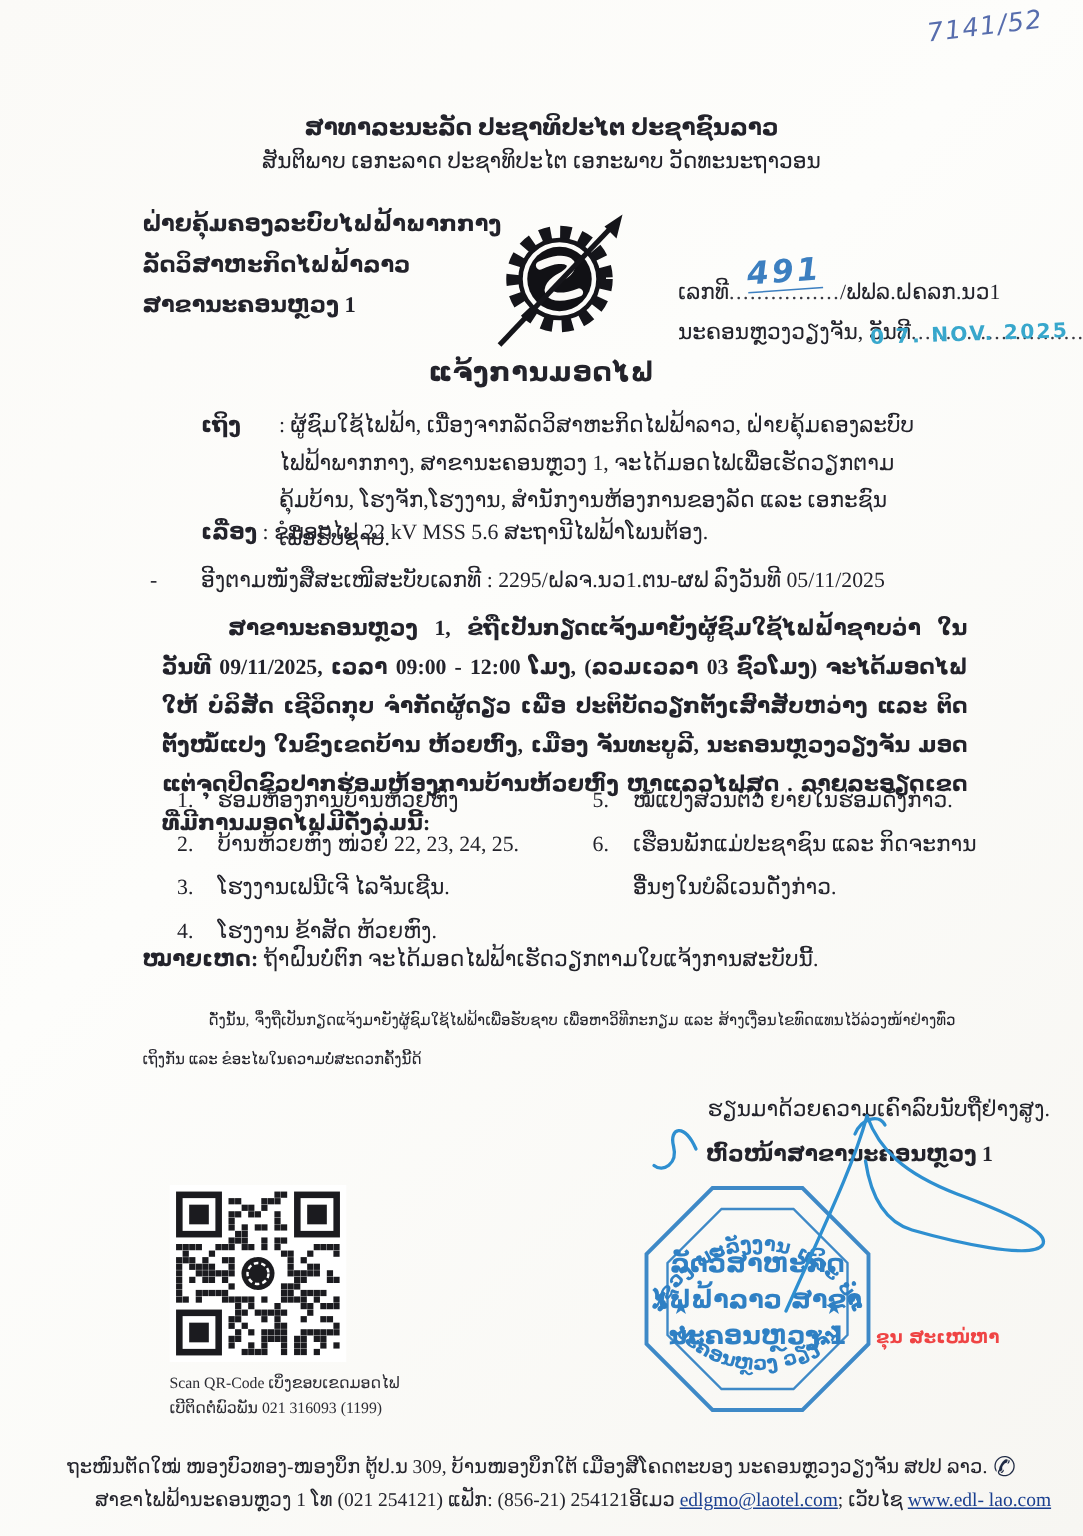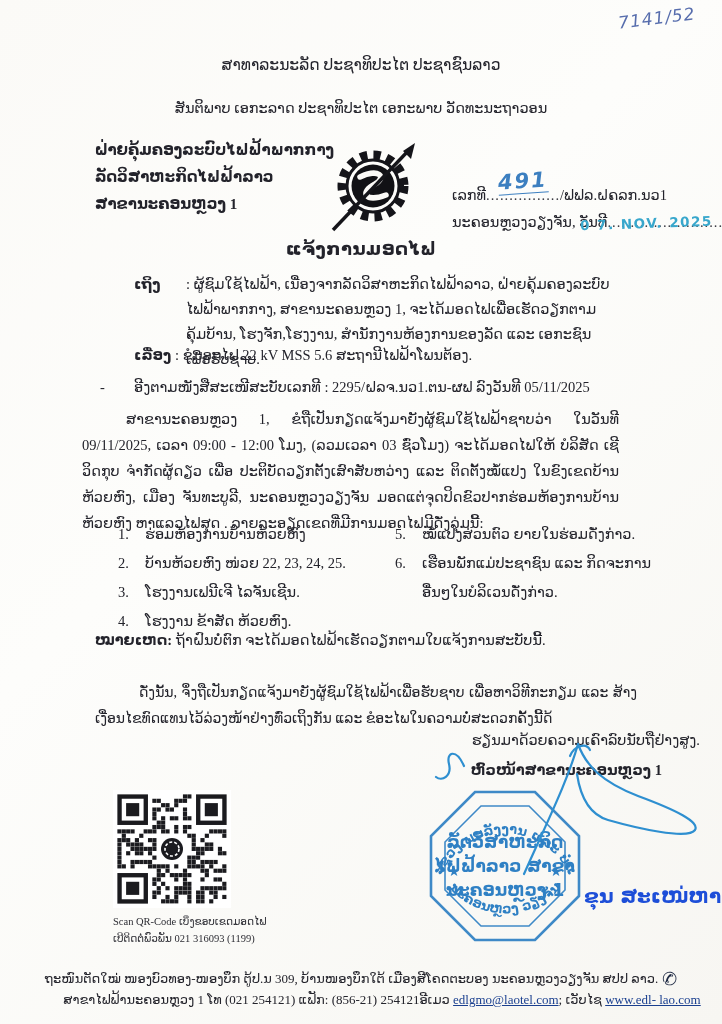--- a/index.html
+++ b/index.html
@@ -9,56 +9,56 @@
     font-family:"Liberation Serif","DejaVu Sans",serif;
     color:#23232b;
   }
   .abs{position:absolute;}
   .center{left:0;width:722px;text-align:center;}
   .bold{font-weight:bold;}
   
   .corner-note{top:8px;right:26px;color:#3b55a0;font-size:17px;font-style:italic;
     transform:rotate(-7deg);font-family:"DejaVu Sans",sans-serif;opacity:.85;letter-spacing:1px;}
   
-  .h-country{top:56px;font-size:15.5px;font-weight:normal;}
+  .h-country{top:76px;font-size:15.5px;font-weight:bold;}
   .h-motto{top:100px;font-size:14.5px;font-weight:normal;}
   .org{left:95px;top:137px;font-size:15px;font-weight:bold;line-height:27px;}
   .logo{left:323px;top:138px;}
   .refblock{left:452px;top:182px;font-size:14.5px;line-height:27px;white-space:nowrap;}
   .dots{color:#3a3a42;letter-spacing:1px;}
   .hand-num{position:absolute;left:46px;top:-12px;color:#3c7fc0;font-size:21px;font-weight:bold;
     font-style:italic;transform:rotate(-4deg);font-family:"DejaVu Sans",sans-serif;letter-spacing:2px;
     border-bottom:1.5px solid #3c7fc0;line-height:1.1;}
   .date-stamp{position:absolute;left:128px;top:1px;color:#38a7cc;font-size:13.5px;font-weight:bold;
     font-family:"DejaVu Sans",sans-serif;letter-spacing:1.5px;transform:rotate(-2deg);white-space:nowrap;}
   
   .title{top:238px;font-size:18px;font-weight:bold;letter-spacing:.5px;}
   
   .toblock{left:134px;top:272px;width:480px;display:flex;font-size:14.5px;line-height:25px;}
   .tolabel{width:52px;font-weight:bold;flex:none;}
   .totext{width:428px;}
   .subject{left:134px;top:347px;font-size:14.5px;}
   .refline{left:96px;top:379px;font-size:14.5px;display:flex;}
   .refline .dash{width:34px;flex:none;padding-left:4px;}
-  .mainpara{left:82px;top:406px;width:537px;font-size:14.5px;line-height:26px;
-    text-align:justify;text-indent:44px;}
+  .mainpara{left:108px;top:406px;width:537px;font-size:14.5px;line-height:26px;
+    text-align:justify;text-indent:44px;font-weight:bold;}
   
   .listcol{font-size:14.5px;line-height:29px;}
   .listcol .row{display:flex;}
   .listcol .num{width:27px;flex:none;}
   .listcol .txt{width:245px;line-height:29px;}
   .col-left{left:118px;top:520px;}
   .col-right{left:395px;top:520px;}
   
   .noteline{left:95px;top:632px;font-size:14.5px;}
-  .closing{left:95px;top:668px;width:542px;font-size:14px;line-height:26px;
-    text-align:justify;text-indent:44px;margin-top:12px;}
+  .closing{left:95px;top:668px;width:542px;font-size:10px;line-height:26px;
+    text-align:justify;text-indent:44px;}
   .salutation{top:732px;left:0;width:700px;text-align:right;padding-right:38px;font-size:14.5px;}
   .signer-title{top:762px;left:0;width:662px;text-align:right;font-size:14.5px;font-weight:bold;}
-  .signer-name{left:584px;top:884px;color:#1d4ed8;font-size:20px;font-weight:bold;
+  .signer-name{left:584px;top:884px;color:#ef4444;font-size:12px;font-weight:bold;
     font-family:"DejaVu Sans",sans-serif;}
   
   .stamp{left:414px;top:780px;}
   .sig-overlay{left:398px;top:736px;pointer-events:none;}
   
   .qrblock{left:113px;top:790px;width:160px;}
   .qr-caption{font-size:10.5px;line-height:15px;color:#2c2c33;margin-top:2px;}
   
   .footer1{top:968px;font-size:13px;}
   .footer2{top:992px;font-size:13px;padding-left:21px;}

